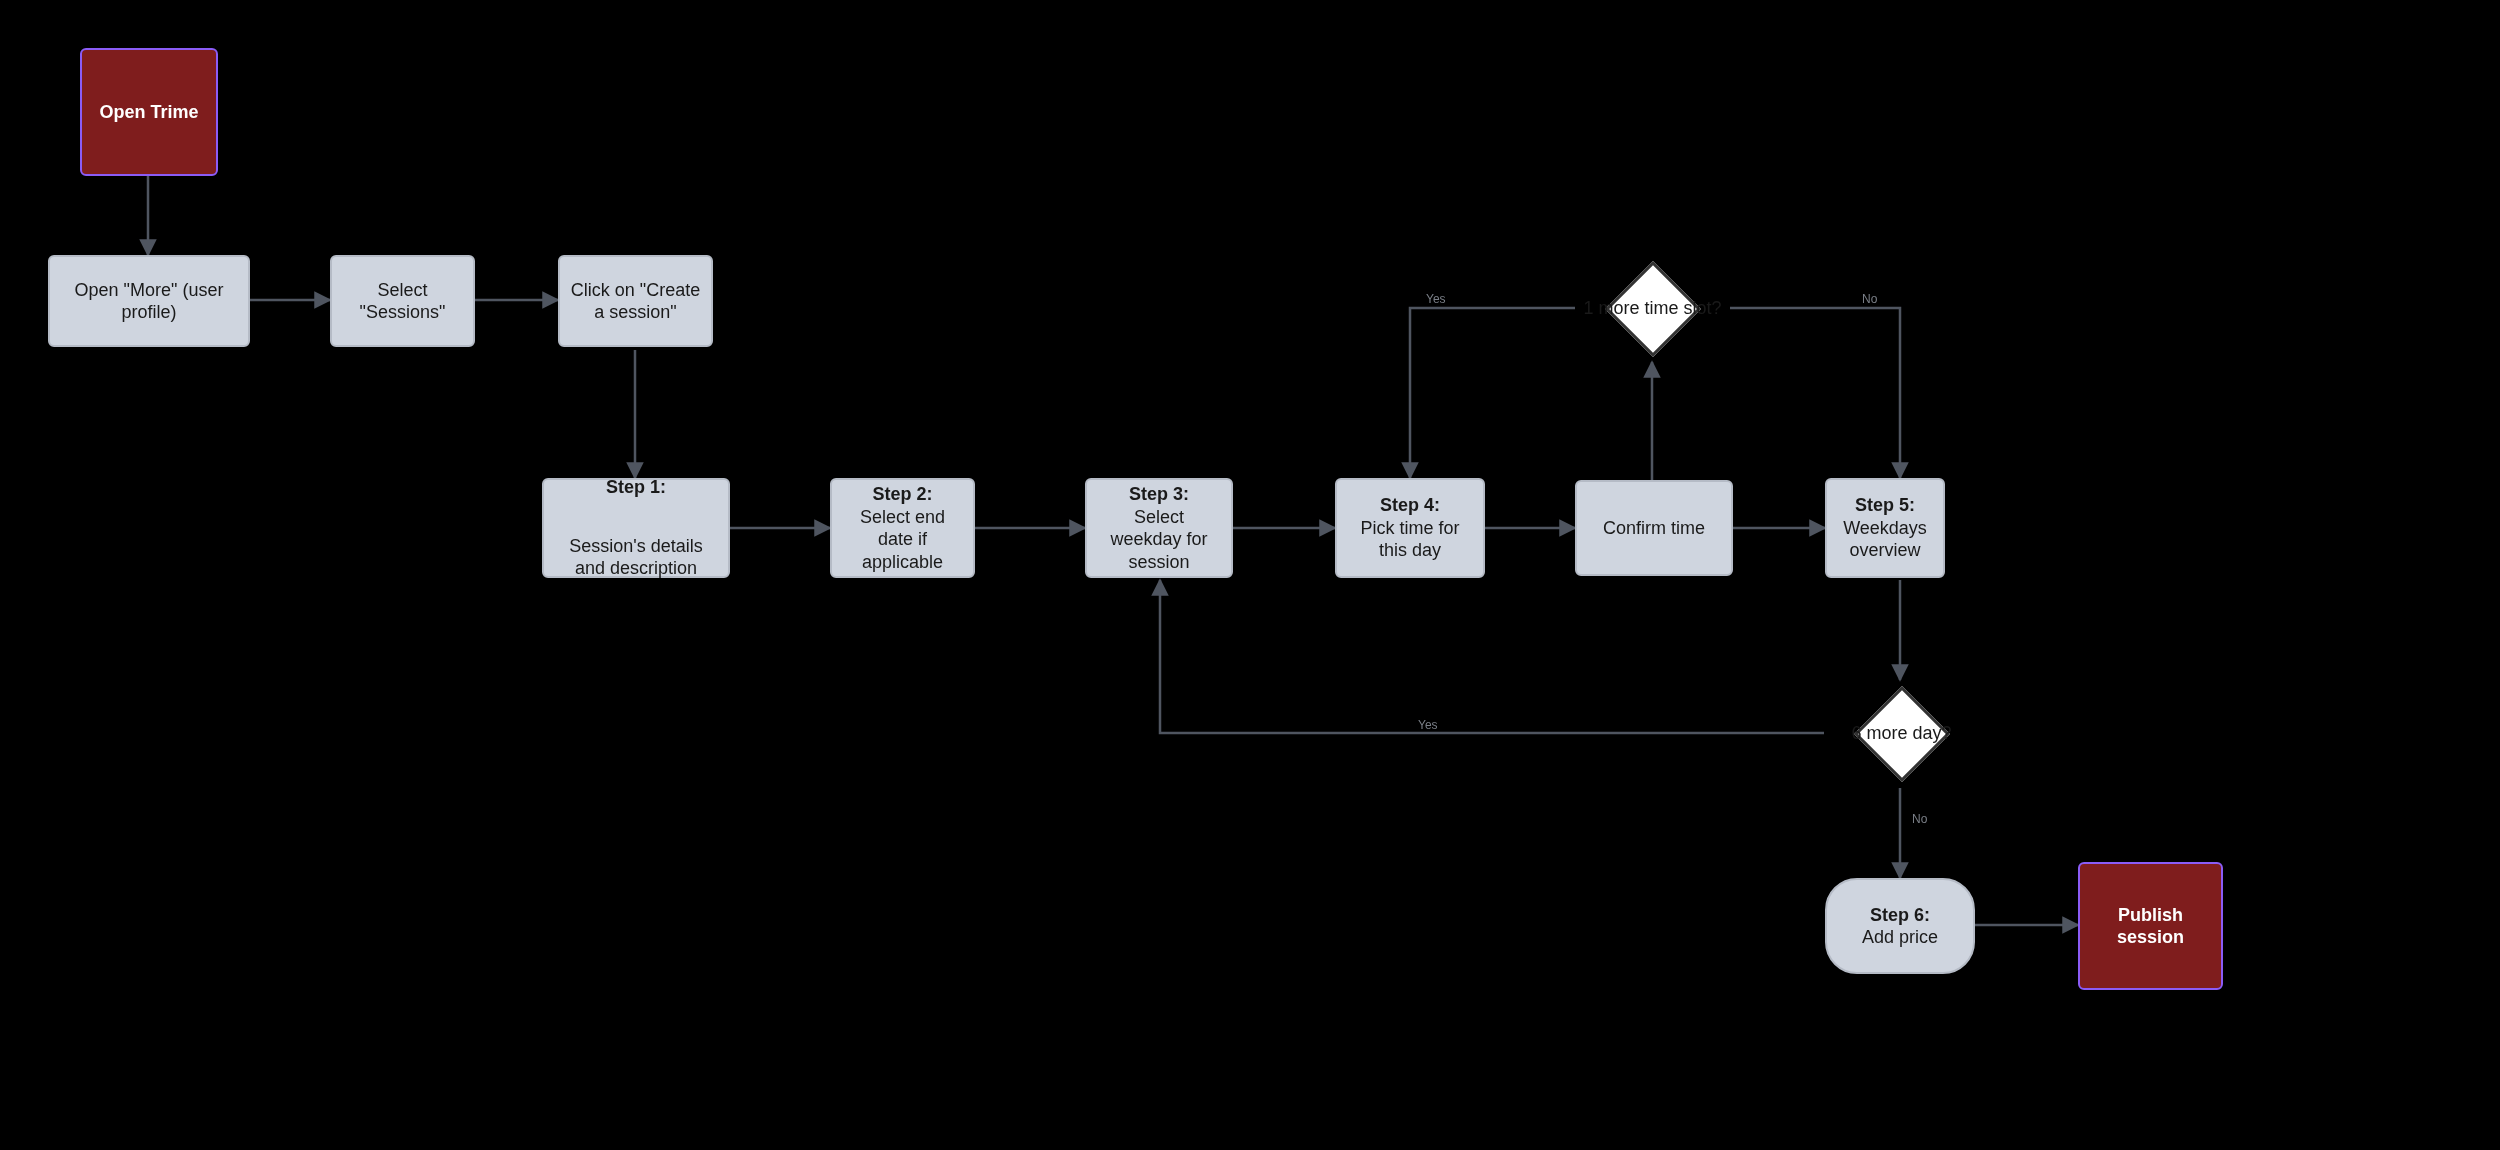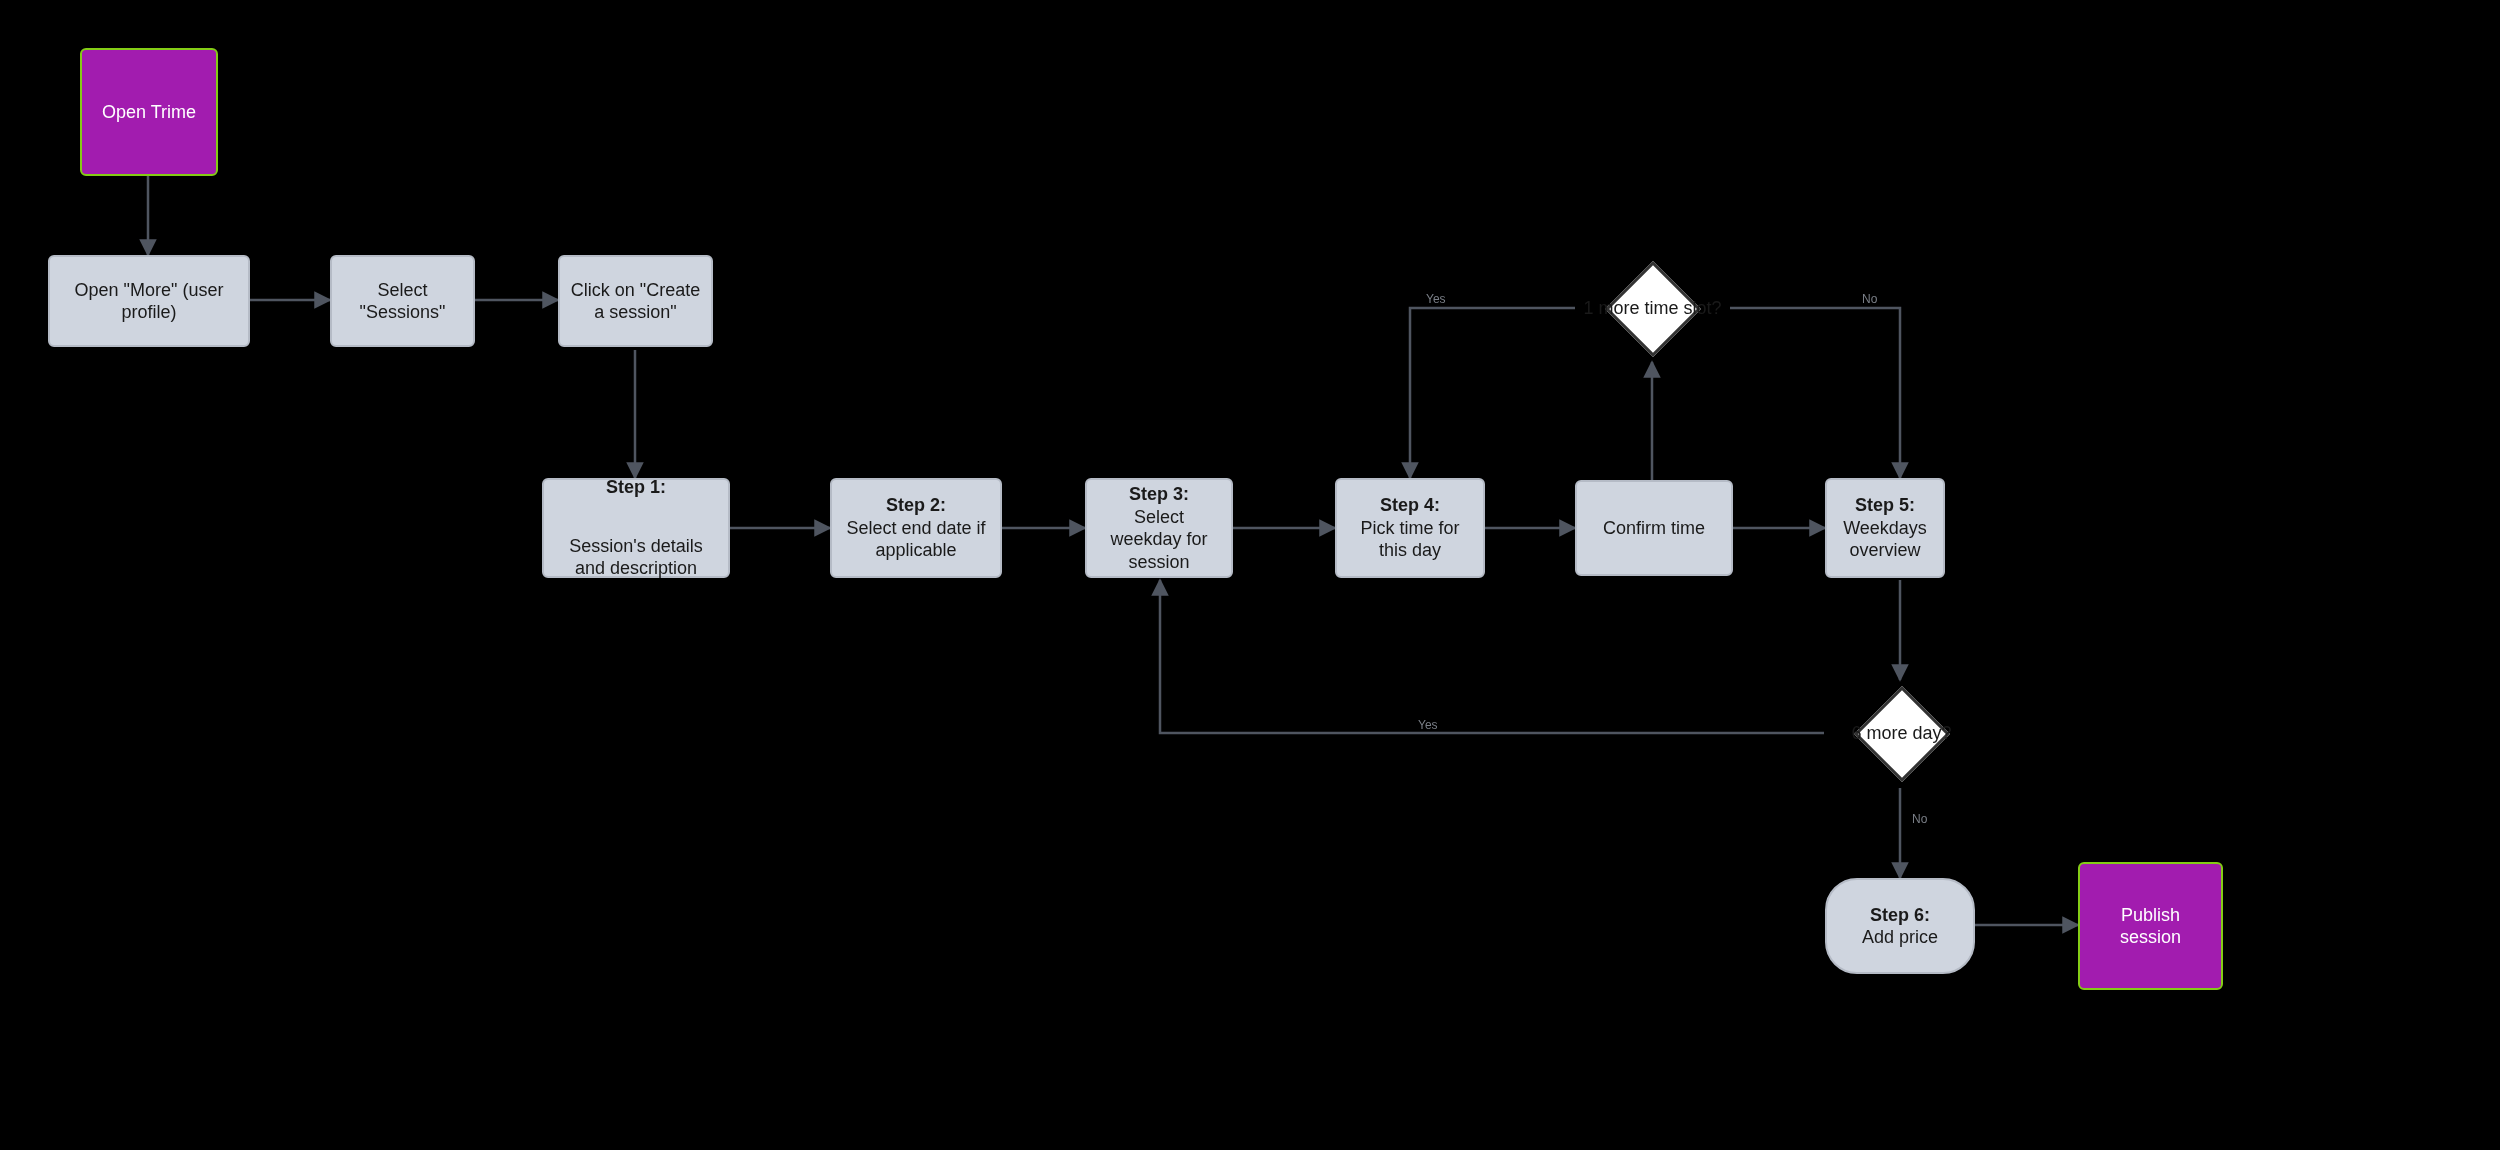--- a/index.html
+++ b/index.html
@@ -17,23 +17,24 @@
       display: flex;
       flex-direction: column;
       justify-content: center;
       align-items: center;
       text-align: center;
       padding: 8px 10px;
       font-size: 18px;
       line-height: 1.25;
     }
     .node-dark {
-      background: #a21caf;
+      background: #7f1d1d;
       color: #ffffff;
-      border: 2px solid #84cc16;
+      border: 2px solid #8b5cf6;
+      font-weight: bold;
     }
     .node-light {
       background: #cfd5df;
       color: #1a1a1a;
       border: 2px solid #b5bbc6;
     }
     .node .step-title {
       font-weight: bold;
     }
     .diamond-wrap {
@@ -130,21 +131,21 @@
 
 <div class="node node-light" style="left:558px; top:255px; width:155px; height:92px;">
   <span>Click on "Create a session"</span>
 </div>
 
 <div class="node node-light" style="left:542px; top:478px; width:188px; height:100px;gap:36px;">
   <span class="step-title">Step 1:</span>
   <span>Session's details and description</span>
 </div>
 
-<div class="node node-light" style="left:830px; top:478px; width:172px; height:100px;">
+<div class="node node-light" style="left:830px; top:478px; width:145px; height:100px;">
   <span class="step-title">Step 2:</span>
   <span>Select end date if applicable</span>
 </div>
 
 <div class="node node-light" style="left:1085px; top:478px; width:148px; height:100px;">
   <span class="step-title">Step 3:</span>
   <span>Select weekday for session</span>
 </div>
 
 <div class="node node-light" style="left:1335px; top:478px; width:150px; height:100px;">

